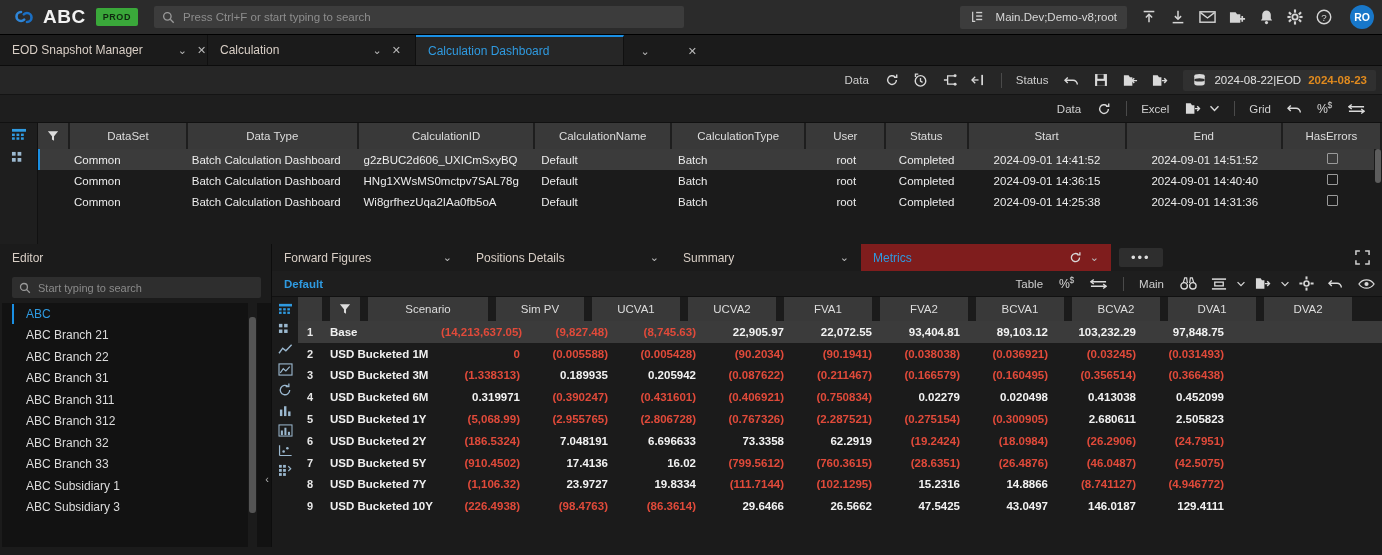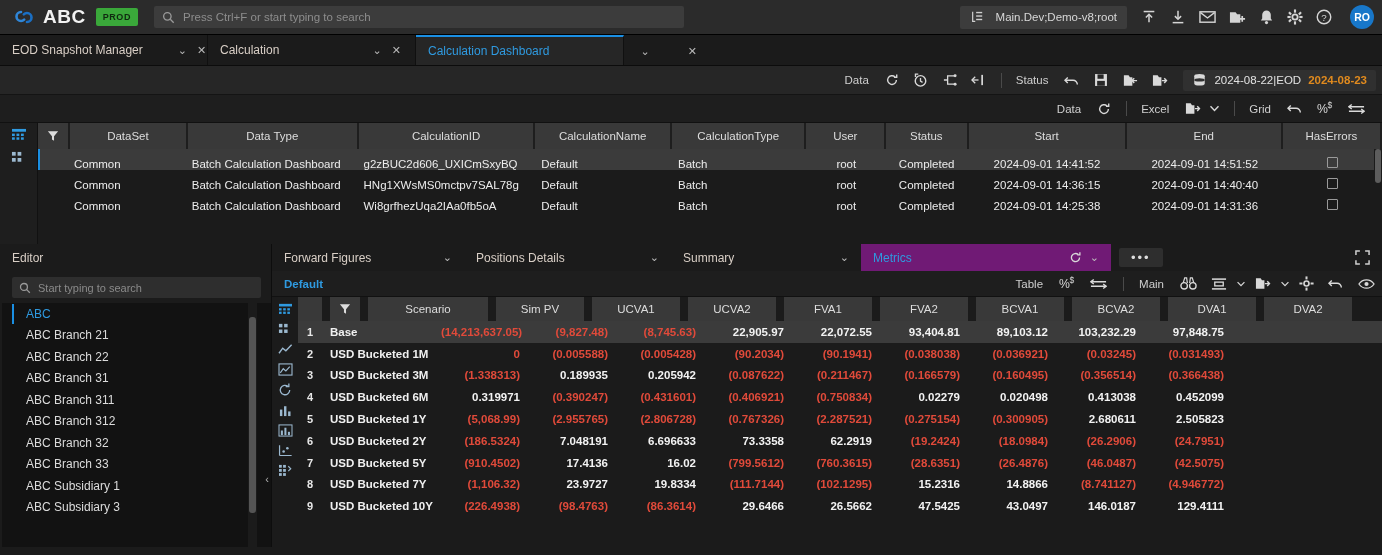--- a/index.html
+++ b/index.html
@@ -110,21 +110,21 @@
     display: flex; height: 26px; align-items: stretch;
     background: #1e1e1e; gap: 2px; padding-right: 2px;
   }
   .th {
     background: #393939; color: #ddd; font-size: 11.5px;
     display: flex; align-items: center; justify-content: center;
     cursor: pointer; user-select: none;
   }
   .th.filter { width: 30px; flex: none; }
   .trow {
-    display: flex; height: 21px; align-items: flex-end;
+    display: flex; height: 21px; align-items: center;
     font-size: 11.5px; color: #ececec; position: relative;
   }
   .trow.sel { background: #3b3b3b; }
   .trow.sel::before {
     content: ''; position: absolute; left: 0; top: 0; bottom: 0;
     width: 2px; background: #1a8fe3;
   }
   .td { padding: 0 6px; overflow: hidden; white-space: nowrap; }
   .td.c { text-align: center; }
   .cbox {
@@ -176,21 +176,21 @@
 
   
   .content { flex: 1; display: flex; flex-direction: column; background: #1b1b1b; }
   .subtabs { height: 27px; display: flex; align-items: stretch; }
   .subtab {
     display: flex; align-items: center; font-size: 12px; color: #d9cfc6;
     padding: 0 8px 0 12px; cursor: pointer; position: relative;
   }
   .subtab .gap2 { flex: 1; min-width: 22px; }
   .subtab .cv { font-size: 11px; color: #bdbdbd; padding: 0 4px; }
-  .subtab.active { background: #701a75; color: #2f9ae0; }
+  .subtab.active { background: #7f1d1d; color: #2f9ae0; }
   .subtab.active .label { color: #2f9ae0; }
   #st-fwd { width: 192px; }
   #st-pos { width: 207px; }
   #st-sum { width: 190px; }
   #st-met { width: 250px; }
   .dots-btn {
     background: #2e2e2e; height: 19px; align-self: center; margin-left: 8px;
     padding: 0 12px; display: flex; align-items: center; border-radius: 2px;
     cursor: pointer; letter-spacing: 2px; color: #ddd; font-size: 13px;
   }

